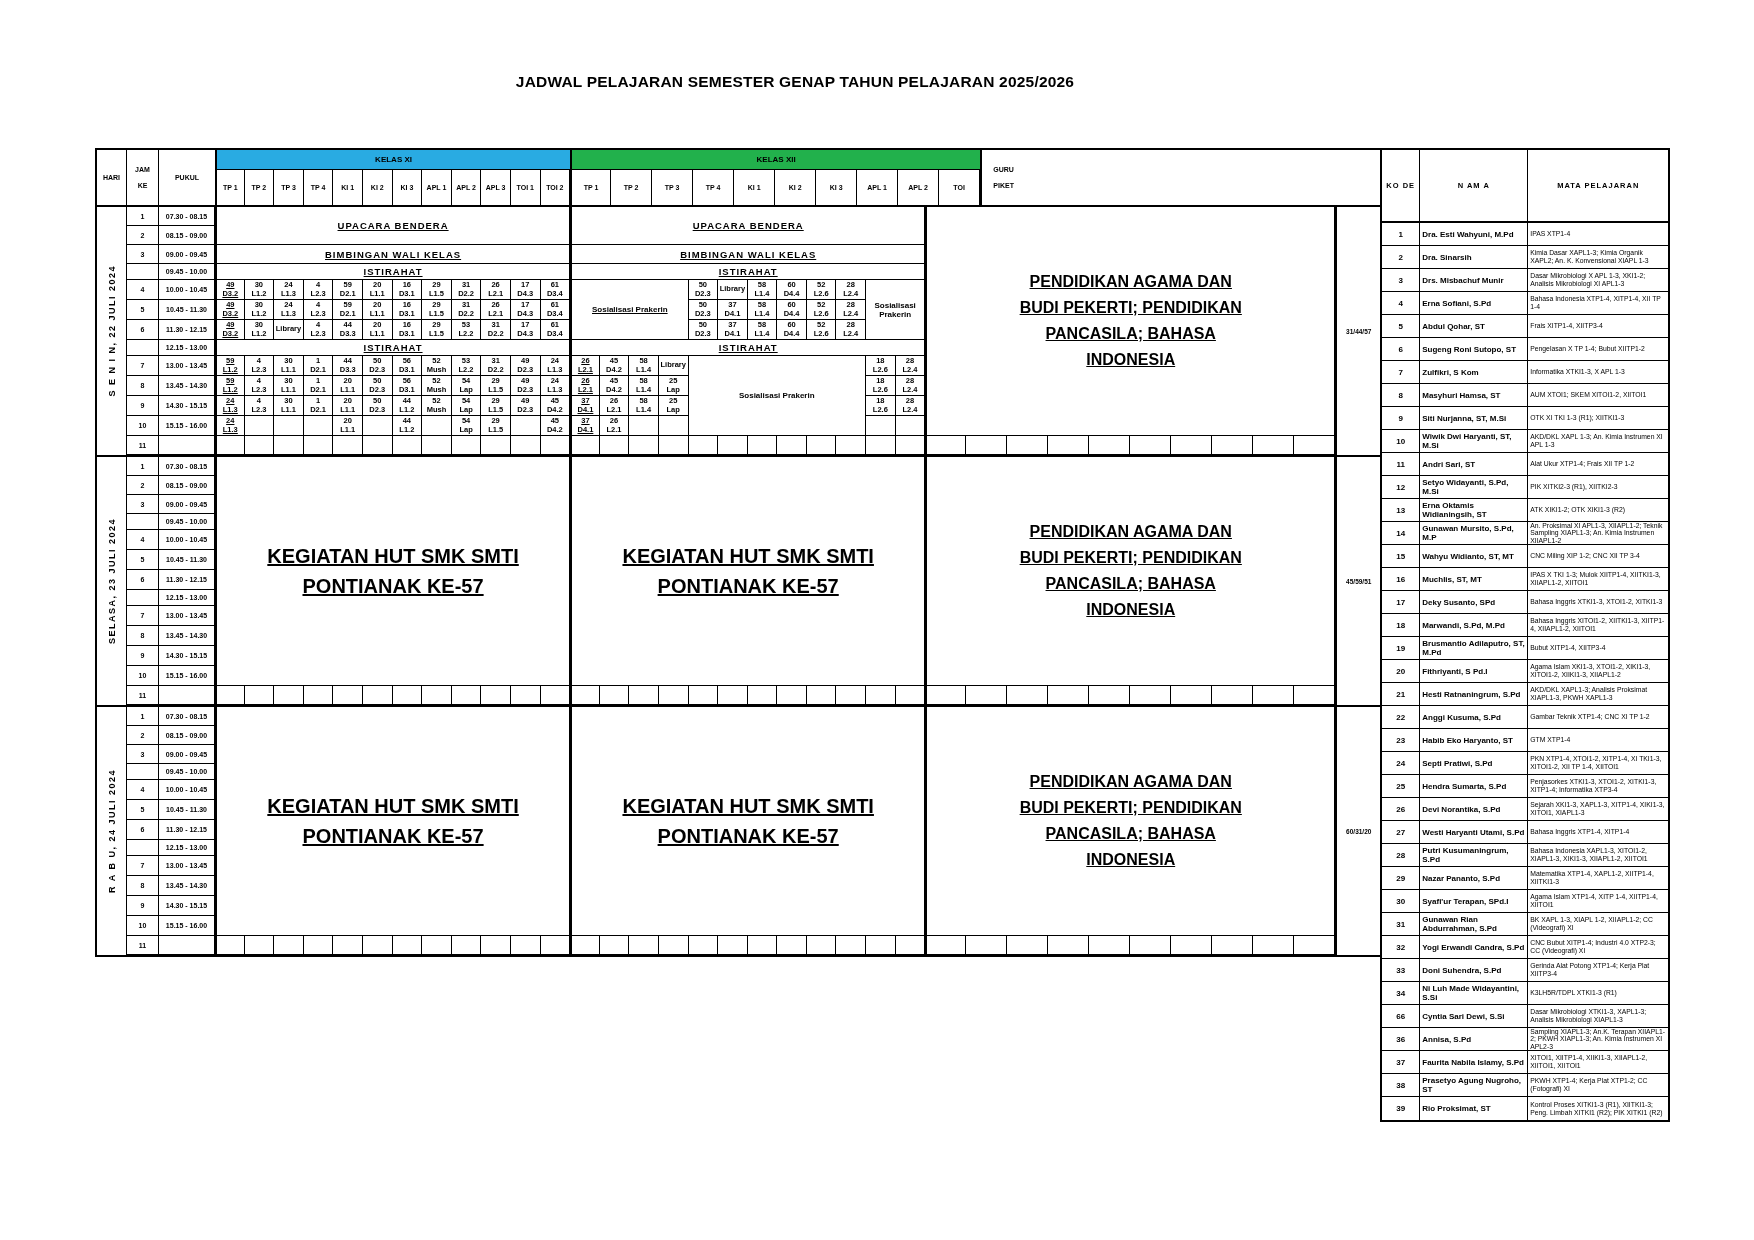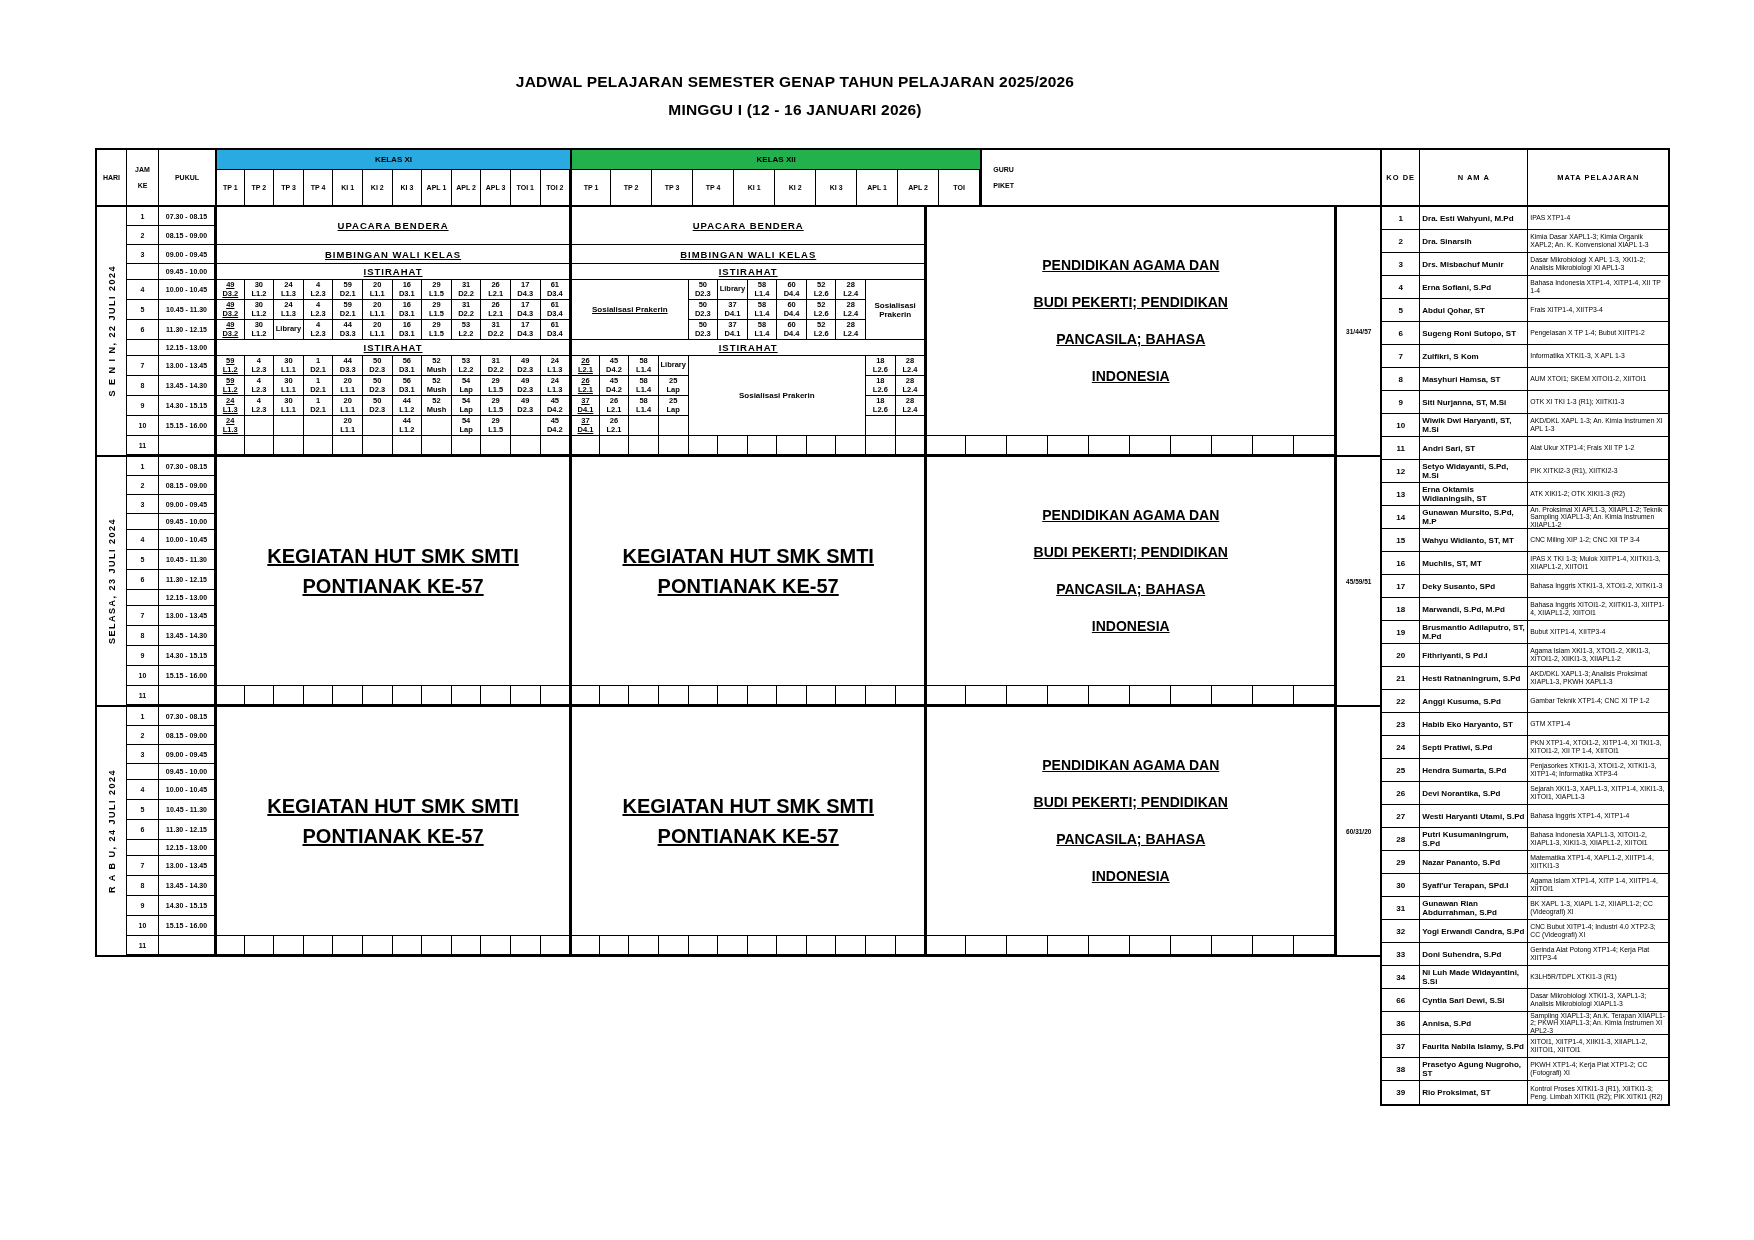--- a/index.html
+++ b/index.html
@@ -41,28 +41,28 @@
       grid-template-columns:32px 56px repeat(12,29.6px) repeat(12,29.6px) repeat(10,41px);
       grid-template-rows:19px 19px 19px 16px 20px 20px 20px 16px 20px 20px 20px 20px 19px; }
   .cell { border-right:1px solid #000; border-bottom:1px solid #000; display:flex;
           align-items:center; justify-content:center; text-align:center;
           white-space:pre-line; overflow:hidden; }
   .blv  { border-left:2px solid #000;text-decoration:underline; }
   .jam, .pukul { font-weight:bold; font-size:7px; }
   .k-s  { font-weight:bold; font-size:7.5px; line-height:8.5px; }
   .k-l  { font-weight:bold; font-size:9.5px; letter-spacing:1px; }
   .k-sp { font-weight:bold; font-size:8px; line-height:9px; }
-  .k-big  { font-weight:bold; font-size:14px; line-height:37px; }
+  .k-big  { font-weight:bold; font-size:16px; line-height:26px; }
   .k-huge { font-weight:bold; font-size:20px; line-height:30px; }
   .guru-cell { width:45px; border-left:2px solid #000; display:flex; align-items:center;
                justify-content:center; font-size:6.5px; font-weight:bold; }
 
   
   .teachers { border:2px solid #000; display:flex; flex-direction:column; background:#fff; }
-  .teachers-header { display:flex; height:57px; border-bottom:2px solid #000; }
+  .teachers-header { display:flex; height:73px; border-bottom:2px solid #000; }
   .th-cell { border-right:1px solid #000; display:flex; align-items:center; justify-content:center;
              font-weight:bold; font-size:7.5px; letter-spacing:1px; text-align:center; }
   .th-kode { width:38px; }
   .th-nama { width:108px; }
   .th-mata { width:140px; border-right:none; }
   .t-row { display:flex; height:23px; border-bottom:1px solid #000; }
   .t-row:last-child { border-bottom:none; }
   .t-kode { width:38px; border-right:1px solid #000; display:flex; align-items:center;
             justify-content:center; font-size:8px; font-weight:bold; }
   .t-nama { width:108px; border-right:1px solid #000; display:flex; align-items:center;
@@ -70,21 +70,20 @@
   .t-mata { width:140px; display:flex; align-items:center; font-size:6.8px; line-height:7.6px;
             padding:0 2px; overflow:hidden; }
 </style>
 </head>
 <body>
 
 <div class="page">
 
   <div class="title-block">
     <div class="title-line">JADWAL PELAJARAN SEMESTER GENAP TAHUN PELAJARAN 2025/2026</div>
-    <div class="title-line">MINGGU I (12 - 16 JANUARI 2026)</div>
   </div>
 
   <div class="layout">
 
     <div class="timetable">
       <div class="tt-header">
         <div class="hh hari-h">HARI</div>
         <div class="hh jam-h">
           <span>JAM</span>
           <span>KE</span>

